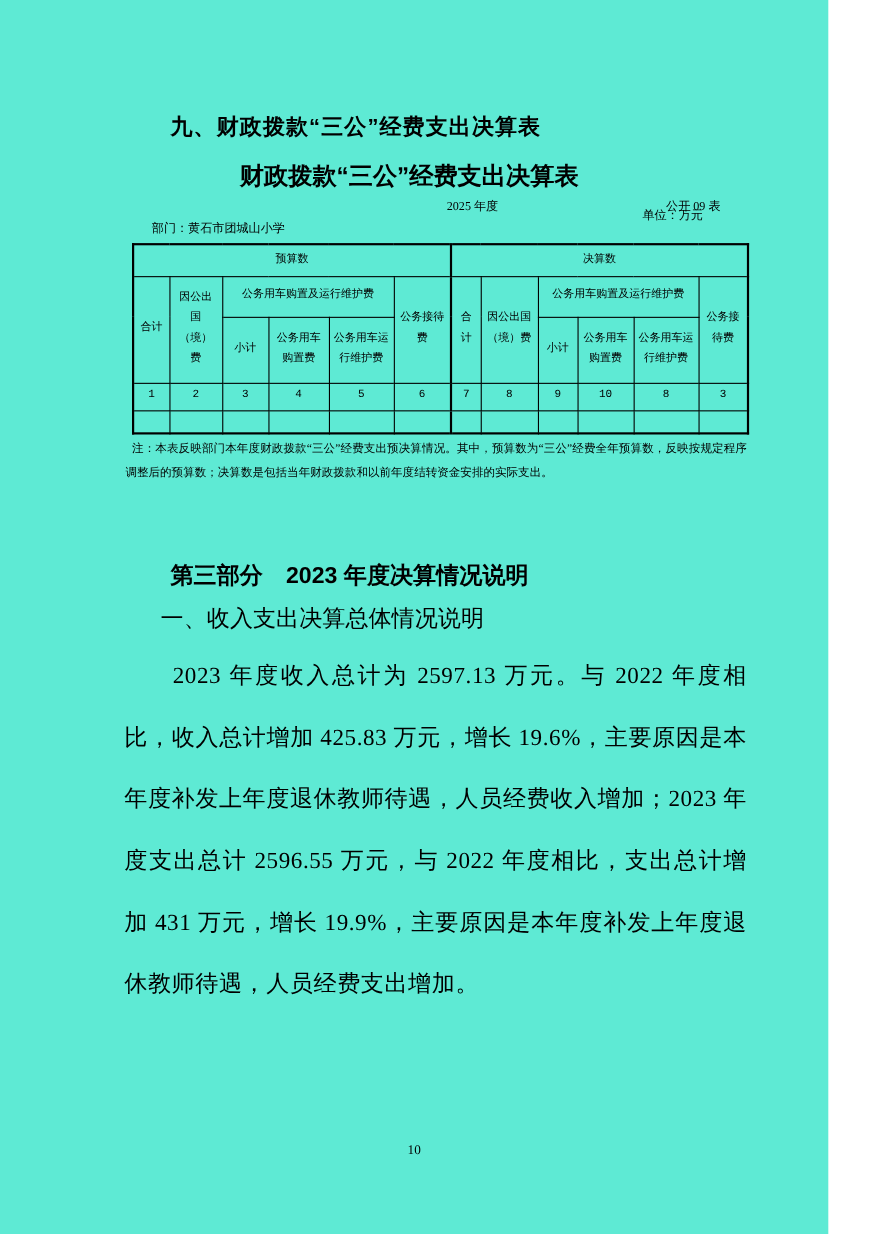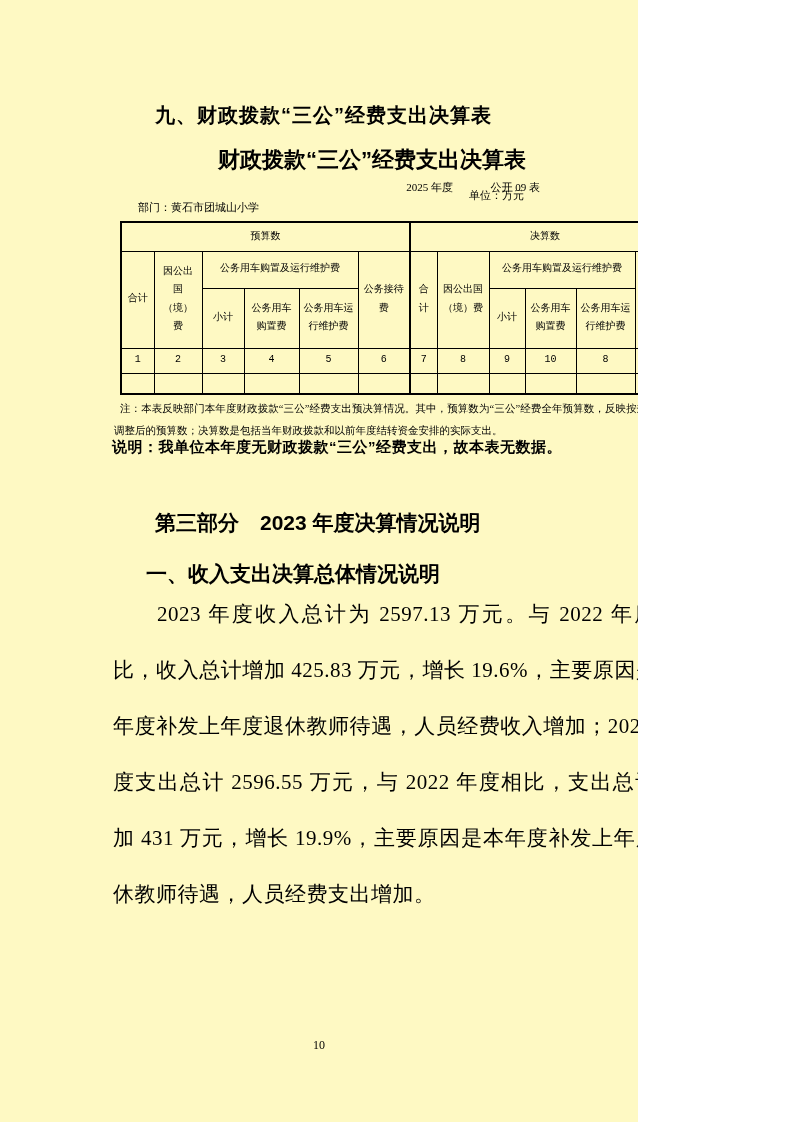--- a/index.html
+++ b/index.html
@@ -1,21 +1,21 @@
 <!DOCTYPE html>
 <html><head>
 <meta charset="utf-8">
 <style>
   * { margin: 0; padding: 0; box-sizing: border-box; }
   html, body { background: #ffffff; }
   .page {
     position: relative;
-    width: 638px;
+    width: 753px;
     height: 1122px;
-    background: #fef9c3;
+    background: #5eead4;
     color: #000000;
     overflow: hidden;
     font-family: "Liberation Serif", serif;
   }
   .title1 {
     position: absolute; left: 155px; top: 102px;
     font-family: "Liberation Sans", sans-serif;
     font-size: 20px; font-weight: bold; letter-spacing: 1px;
     white-space: nowrap;
   }
@@ -65,23 +65,23 @@
     font-family: "Liberation Sans", sans-serif;
     font-size: 15px; font-weight: bold; letter-spacing: 0.5px;
     white-space: nowrap;
   }
   .p3-heading {
     position: absolute; left: 155px; top: 509px;
     font-family: "Liberation Sans", sans-serif;
     font-size: 21px; font-weight: bold; white-space: nowrap;
   }
   .p3-sub {
-    position: absolute; left: 146px; top: 560px;
+    position: absolute; left: 146px; top: 548px;
     font-family: "Liberation Sans", sans-serif;
-    font-size: 21px; font-weight: bold; white-space: nowrap;
+    font-size: 21px; font-weight: normal; white-space: nowrap;
   }
   .body-para {
     position: absolute; left: 113px; top: 586px; width: 566px;
     font-size: 21px; line-height: 56px;
     text-align: justify; text-indent: 44px;
     letter-spacing: 0.5px;
   }
   .pageno {
     position: absolute; left: 0; top: 1038px; width: 100%;
     text-align: center; font-size: 12px;
@@ -163,21 +163,20 @@
         <td></td>
         <td></td>
         <td></td>
         <td></td>
         <td></td>
       </tr>
     </tbody>
   </table>
 
   <div class="note">注：本表反映部门本年度财政拨款“三公”经费支出预决算情况。其中，预算数为“三公”经费全年预算数，反映按规定程序调整后的预算数；决算数是包括当年财政拨款和以前年度结转资金安排的实际支出。</div>
-  <div class="statement">说明：我单位本年度无财政拨款“三公”经费支出，故本表无数据。</div>
 
   <div class="p3-heading">第三部分　2023 年度决算情况说明</div>
   <div class="p3-sub">一、收入支出决算总体情况说明</div>
   <div class="body-para">2023 年度收入总计为 2597.13 万元。与 2022 年度相比，收入总计增加 425.83 万元，增长 19.6%，主要原因是本年度补发上年度退休教师待遇，人员经费收入增加；2023 年度支出总计 2596.55 万元，与 2022 年度相比，支出总计增加 431 万元，增长 19.9%，主要原因是本年度补发上年度退休教师待遇，人员经费支出增加。</div>
 
   <div class="pageno">10</div>
 
 </div>
 
 </body></html>

